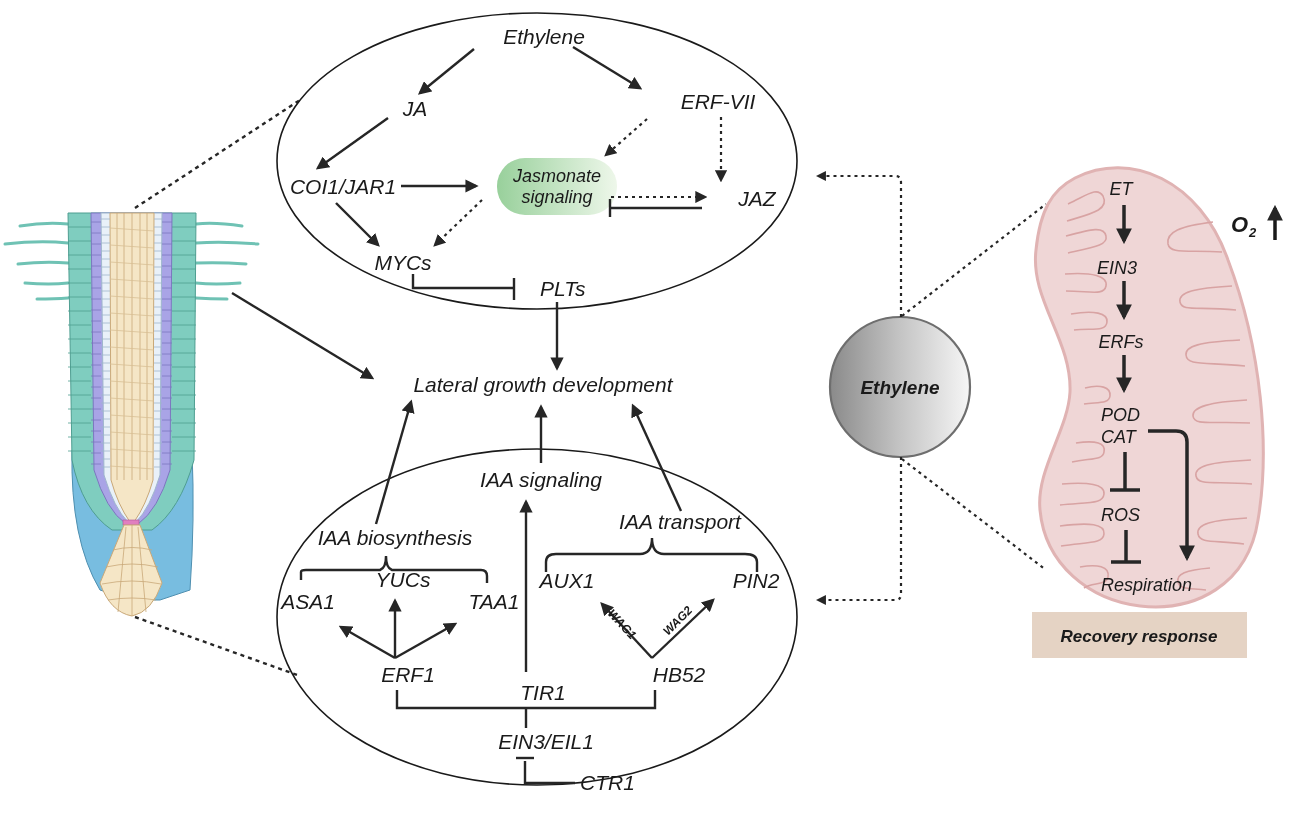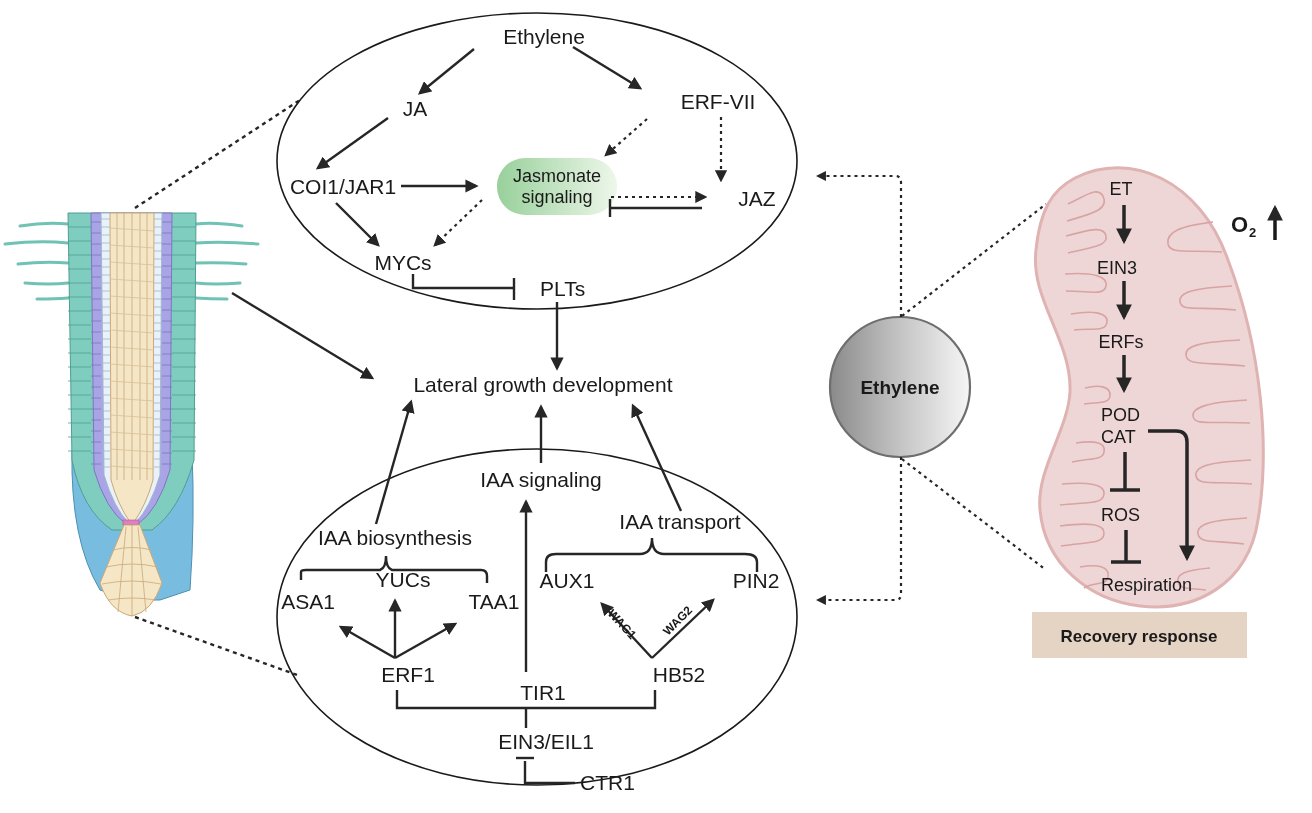--- a/index.html
+++ b/index.html
@@ -1,17 +1,17 @@
 <!DOCTYPE html>
 <html><head>
 <meta charset="utf-8">
 <style>
   html, body { margin:0; padding:0; background:#ffffff; }
   body { width:1312px; height:813px; overflow:hidden; font-family:"Liberation Sans", sans-serif; }
-  #stage { position:relative; width:1312px; height:813px; }
+  #stage { position:relative; width:1312px; height:813px;font-style:italic; }
   svg { position:absolute; left:0; top:0; }
   .lbl { font-family:"Liberation Sans", sans-serif; font-size:21px; fill:#1a1a1a; }
   .lbl-sm { font-family:"Liberation Sans", sans-serif; font-size:18px; fill:#1a1a1a; }
   .lbl-b { font-family:"Liberation Sans", sans-serif; font-weight:bold; fill:#1a1a1a; }
   .ln { stroke:#262626; stroke-width:2.4; fill:none; }
   .ln-thick { stroke:#262626; stroke-width:3.5; fill:none; }
   .dot { stroke:#262626; stroke-width:2.4; fill:none; stroke-dasharray:4 4; }
   .dot-fine { stroke:#262626; stroke-width:2.2; fill:none; stroke-dasharray:3 4; }
 </style>
 </head>

